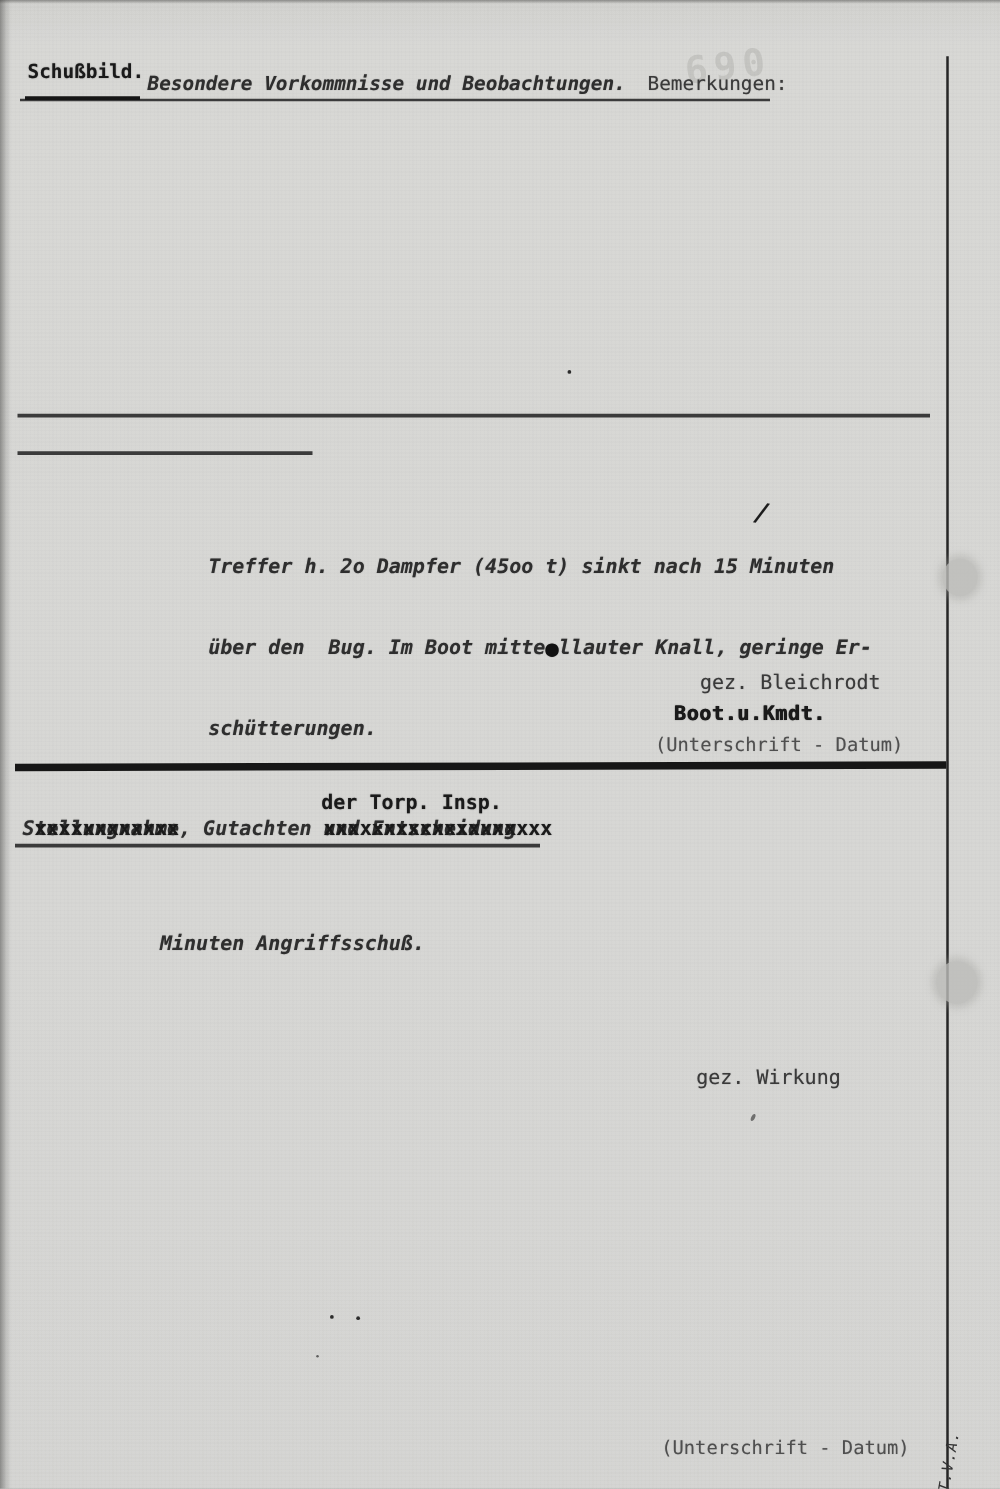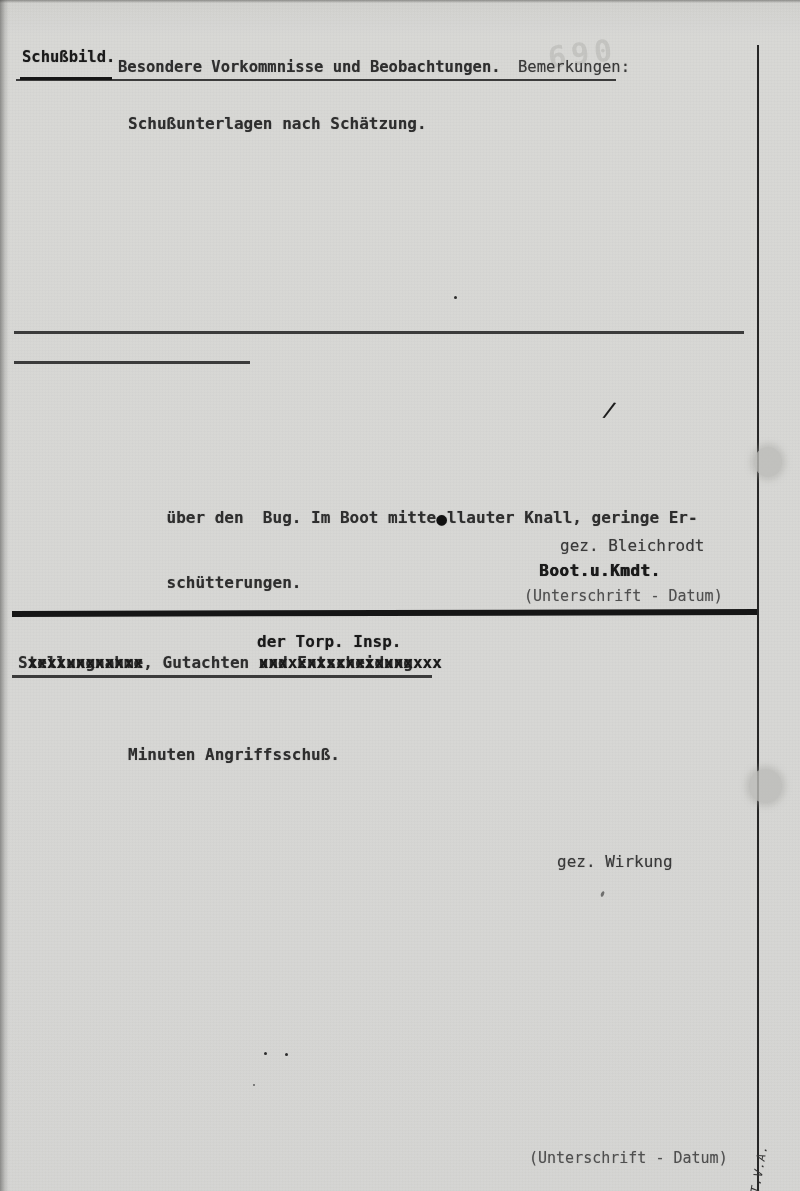--- a/index.html
+++ b/index.html
@@ -8,21 +8,21 @@
     position:relative;width:800px;height:1191px;overflow:hidden;
     background:
       repeating-linear-gradient(0deg, rgba(0,0,0,0.012) 0 1px, rgba(255,255,255,0.01) 1px 3px),
       repeating-linear-gradient(90deg, rgba(0,0,0,0.012) 0 1px, rgba(255,255,255,0.01) 1px 3px),
       linear-gradient(180deg,#d0d0cd 0,#d8d8d5 3%,#d7d7d4 60%,#d5d5d2 100%);
     font-family:"DejaVu Sans Mono","Liberation Mono",monospace;
   }
   .abs{position:absolute;}
   .pre{white-space:pre;}
   .ink-strong{color:#1a1a1a;font-weight:bold;text-shadow:0 0 1px rgba(26,26,26,.55);}
-  .ink{color:#2e2e2e;font-weight:bold;text-shadow:0 0 .9px rgba(46,46,46,.45);}
+  .ink{color:#2e2e2e;font-weight:bold;text-shadow:0 0 .9px rgba(46,46,46,.45);font-style:italic;}
   .ink-med{color:#3a3a3a;text-shadow:0 0 .8px rgba(58,58,58,.5);}
   .ink-light{color:#4f4f4f;text-shadow:0 0 .8px rgba(79,79,79,.4);}
   .rule{background:#161616;position:absolute;}
   .rule-soft{background:#2a2a2a;position:absolute;opacity:.9;}
   .edge-left{position:absolute;left:0;top:0;bottom:0;width:9px;
     background:linear-gradient(90deg,rgba(80,80,78,.55),rgba(130,130,128,.25) 55%,rgba(130,130,128,0));}
   .edge-top{position:absolute;left:0;top:0;right:0;height:3px;
     background:linear-gradient(180deg,rgba(70,70,68,.5),rgba(70,70,68,0));}
   .vline{position:absolute;left:757px;top:45px;bottom:0;width:2px;background:#262626;}
   .hole{position:absolute;border-radius:50%;background:#bcbcb9;box-shadow:0 0 7px 3px rgba(160,160,156,.55);opacity:.8;}
@@ -47,29 +47,28 @@
   <div class="hole" style="left:749px;top:769px;width:33px;height:34px;"></div>
 
   <div class="abs watermark pre" style="left:548px;top:36px;">690</div>
 
   <div class="abs ink-strong pre" style="left:22px;top:48px;font-size:15.5px;">Schußbild.</div>
   <div class="abs ink pre" style="left:118px;top:58px;font-size:15.5px;">Besondere Vorkommnisse und Beobachtungen.</div>
   <div class="abs ink-med pre" style="left:518px;top:58px;font-size:15.5px;">Bemerkungen:</div>
   <div class="rule-soft" style="left:16px;top:79px;width:600px;height:2px;"></div>
   <div class="rule" style="left:20px;top:77px;width:92px;height:3px;"></div>
 
-  <div class="abs ink pre" style="left:128px;top:114px;font-size:16px;">Schußunterlagen nach Schätzung.</div>
 
   <div class="speck" style="left:454px;top:296px;width:3px;height:3px;"></div>
 
   <div class="rule-soft" style="left:14px;top:331px;width:730px;height:2.5px;"></div>
   <div class="rule-soft" style="left:14px;top:361px;width:236px;height:2.5px;"></div>
 
   <div class="abs ink pre" style="left:128px;top:404px;font-size:16px;line-height:32.5px;">
-    <br>
+    <span>Treffer h. 2o Dampfer (45oo t) sinkt nach 15 Minuten</span><br>
     <span>über den  Bug. Im Boot mitte</span><span class="blob">●</span><span>llauter Knall, geringe Er-</span><br>
     <span>schütterungen.</span>
   </div>
 
   <div class="abs slash pre" style="left:603px;top:398px;">/</div>
 
   <div class="abs ink-med pre" style="left:560px;top:536px;font-size:16px;">gez. Bleichrodt</div>
   <div class="abs ink-strong pre" style="left:539px;top:561px;font-size:16px;letter-spacing:.5px;text-shadow:.6px 0 0 currentColor,0 0 1px rgba(26,26,26,.5);">Boot.u.Kmdt.</div>
   <div class="abs ink-light pre" style="left:524px;top:587px;font-size:15px;">(Unterschrift - Datum)</div>
 

